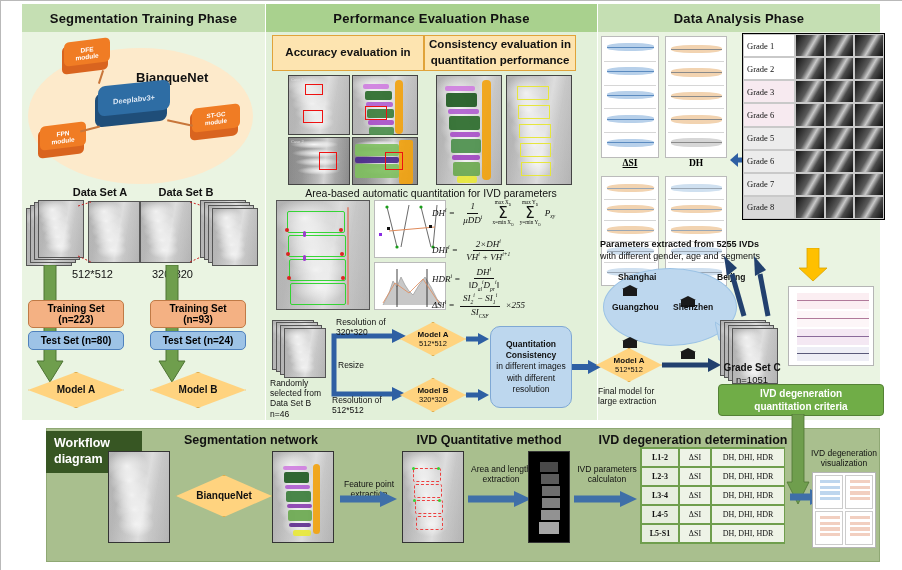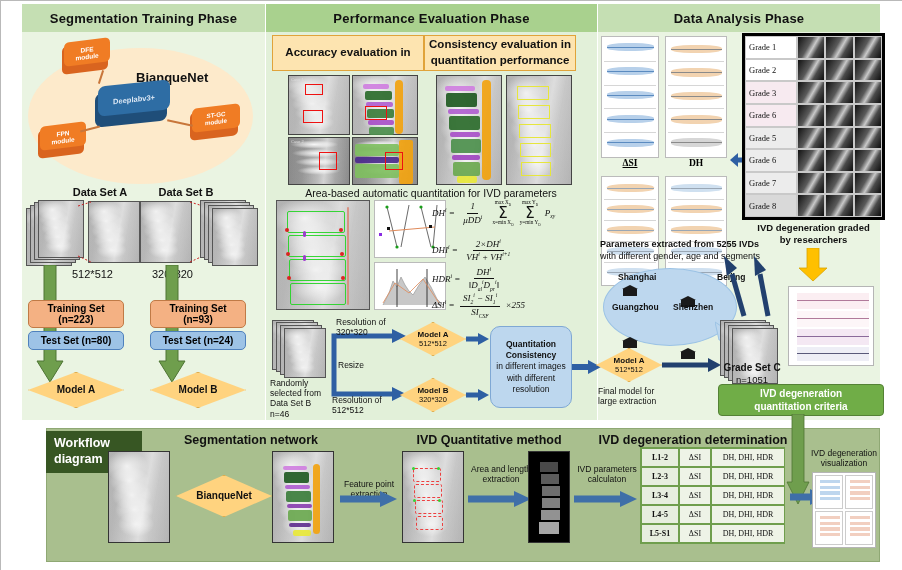--- a/index.html
+++ b/index.html
@@ -59,21 +59,21 @@
   .seg{position:absolute;border-radius:2px;opacity:.92;}
 
   
   .chartcard{background:#fff;border:1px solid #bbb;display:flex;flex-direction:column;padding:2px 2px;}
   .sub{flex:1;border-bottom:1px solid #d6d6d6;position:relative;overflow:hidden;}
   .sub:last-child{border-bottom:none;}
   .band{position:absolute;left:6%;right:4%;border-radius:40%;}
   .ln{position:absolute;left:6%;right:4%;height:1px;}
 
   
-  .gradetab{background:#fff;border:3px solid #000000;display:grid;grid-template-columns:52px 1fr 1fr 1fr;}
+  .gradetab{background:#fff;border:1px solid #000000;display:grid;grid-template-columns:52px 1fr 1fr 1fr;}
   .gcell{border:.5px solid #c9c9c9;}
   .glabel{font-family:"Liberation Serif",serif;font-size:8.5px;color:#111;display:flex;align-items:center;padding-left:3px;}
   .gimg{background:linear-gradient(120deg,#111 0%,#5a5a5a 40%,#c9c9c9 55%,#4a4a4a 70%,#0d0d0d 100%);}
 
   
   .fml{font-family:"Liberation Serif",serif;font-style:italic;color:#111;}
   .frac{display:inline-flex;flex-direction:column;align-items:center;vertical-align:middle;margin:0 3px;}
   .frac .num{border-bottom:1px solid #111;padding:0 3px;line-height:1.25;}
   .frac .den{padding:0 3px;line-height:1.25;}
   .sum{display:inline-flex;flex-direction:column;align-items:center;vertical-align:middle;margin:0 2px;font-style:normal;}
@@ -559,24 +559,20 @@
     <div class="gcell glabel" style="background:#ececec;">Grade 7</div>
     <div class="gcell gimg"></div>
       <div class="gcell gimg"></div>
       <div class="gcell gimg"></div>
     <div class="gcell glabel" style="background:#d9d9d9;">Grade 8</div>
     <div class="gcell gimg"></div>
       <div class="gcell gimg"></div>
       <div class="gcell gimg"></div>
   </div>
 
-  <div class="abs ctr" style="left:742px;top:222px;width:143px;font-size:9.5px;font-weight:bold;color:#111;flex-direction:column;display:flex;line-height:1.3;">
-    <span>IVD degeneration graded</span>
-    <span>by researchers</span>
-  </div>
 
   <div class="abs" style="left:600px;top:238px;width:180px;font-size:9px;font-weight:bold;color:#111;line-height:1.35;">
     <div>Parameters extracted from 5255 IVDs</div>
     <div style="font-weight:normal;">with different gender, age and segments</div>
   </div>
 
   <div class="abs bubble" style="left:603px;top:268px;width:134px;height:78px;"></div>
   <svg class="abs" style="left:715px;top:320px;width:34px;height:26px;">
     <polygon points="0,2 30,22 4,20" fill="#bdd7ee" stroke="#9cc3e5" stroke-width="1"></polygon>
   </svg>

